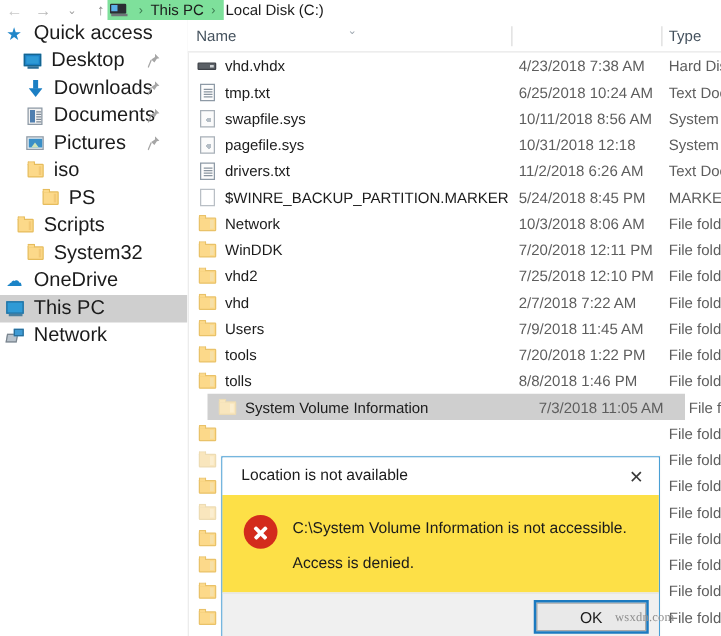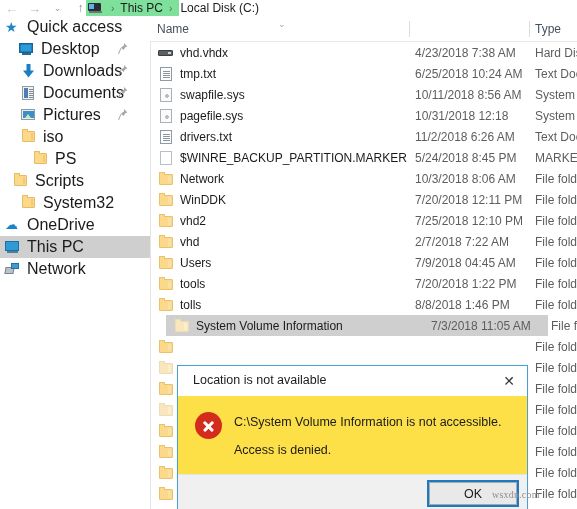--- a/index.html
+++ b/index.html
@@ -362,21 +362,21 @@
           <div class="fdate">2/7/2018 7:22 AM</div>
           <div class="ftype">File fold</div>
         </div>
         <div class="frow">
           <div class="fname">
             <span class="fi">
               <span class="ic-fld"></span>
             </span>
             <span class="ft">Users</span>
           </div>
-          <div class="fdate">7/9/2018 04:45 AM</div>
+          <div class="fdate">7/9/2018 11:45 AM</div>
           <div class="ftype">File fold</div>
         </div>
         <div class="frow">
           <div class="fname">
             <span class="fi">
               <span class="ic-fld"></span>
             </span>
             <span class="ft">tools</span>
           </div>
           <div class="fdate">7/20/2018 1:22 PM</div>

